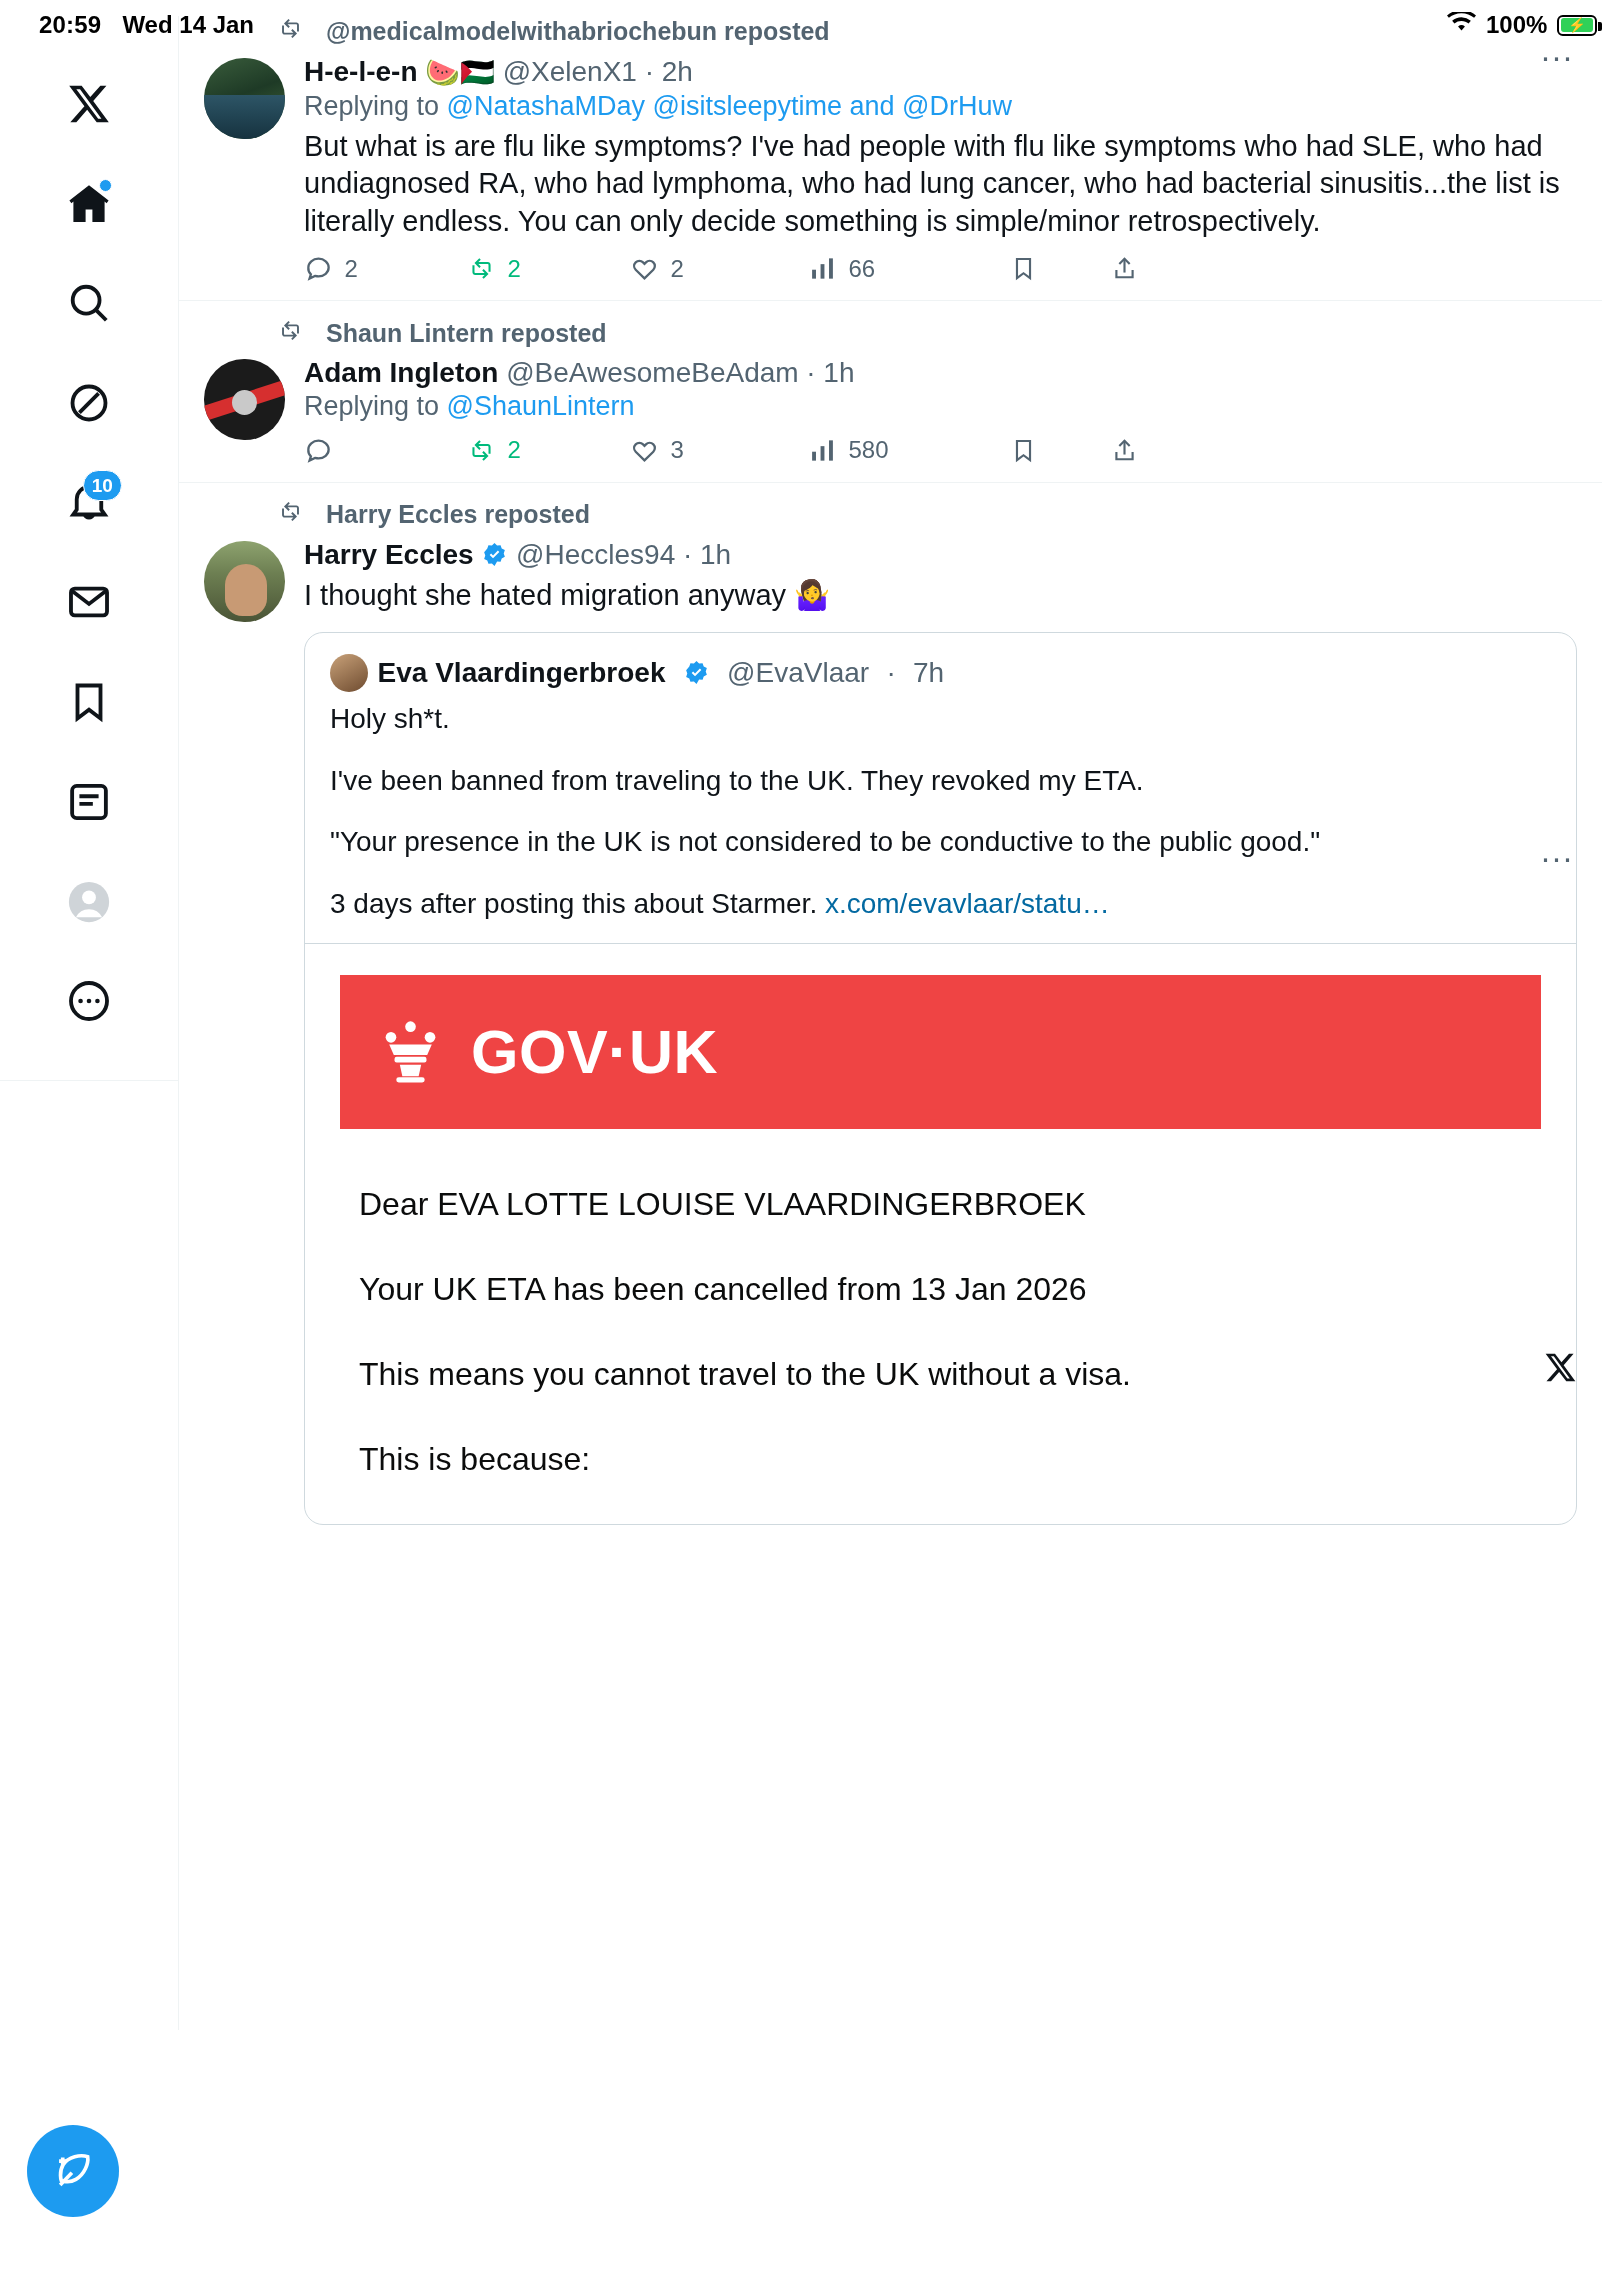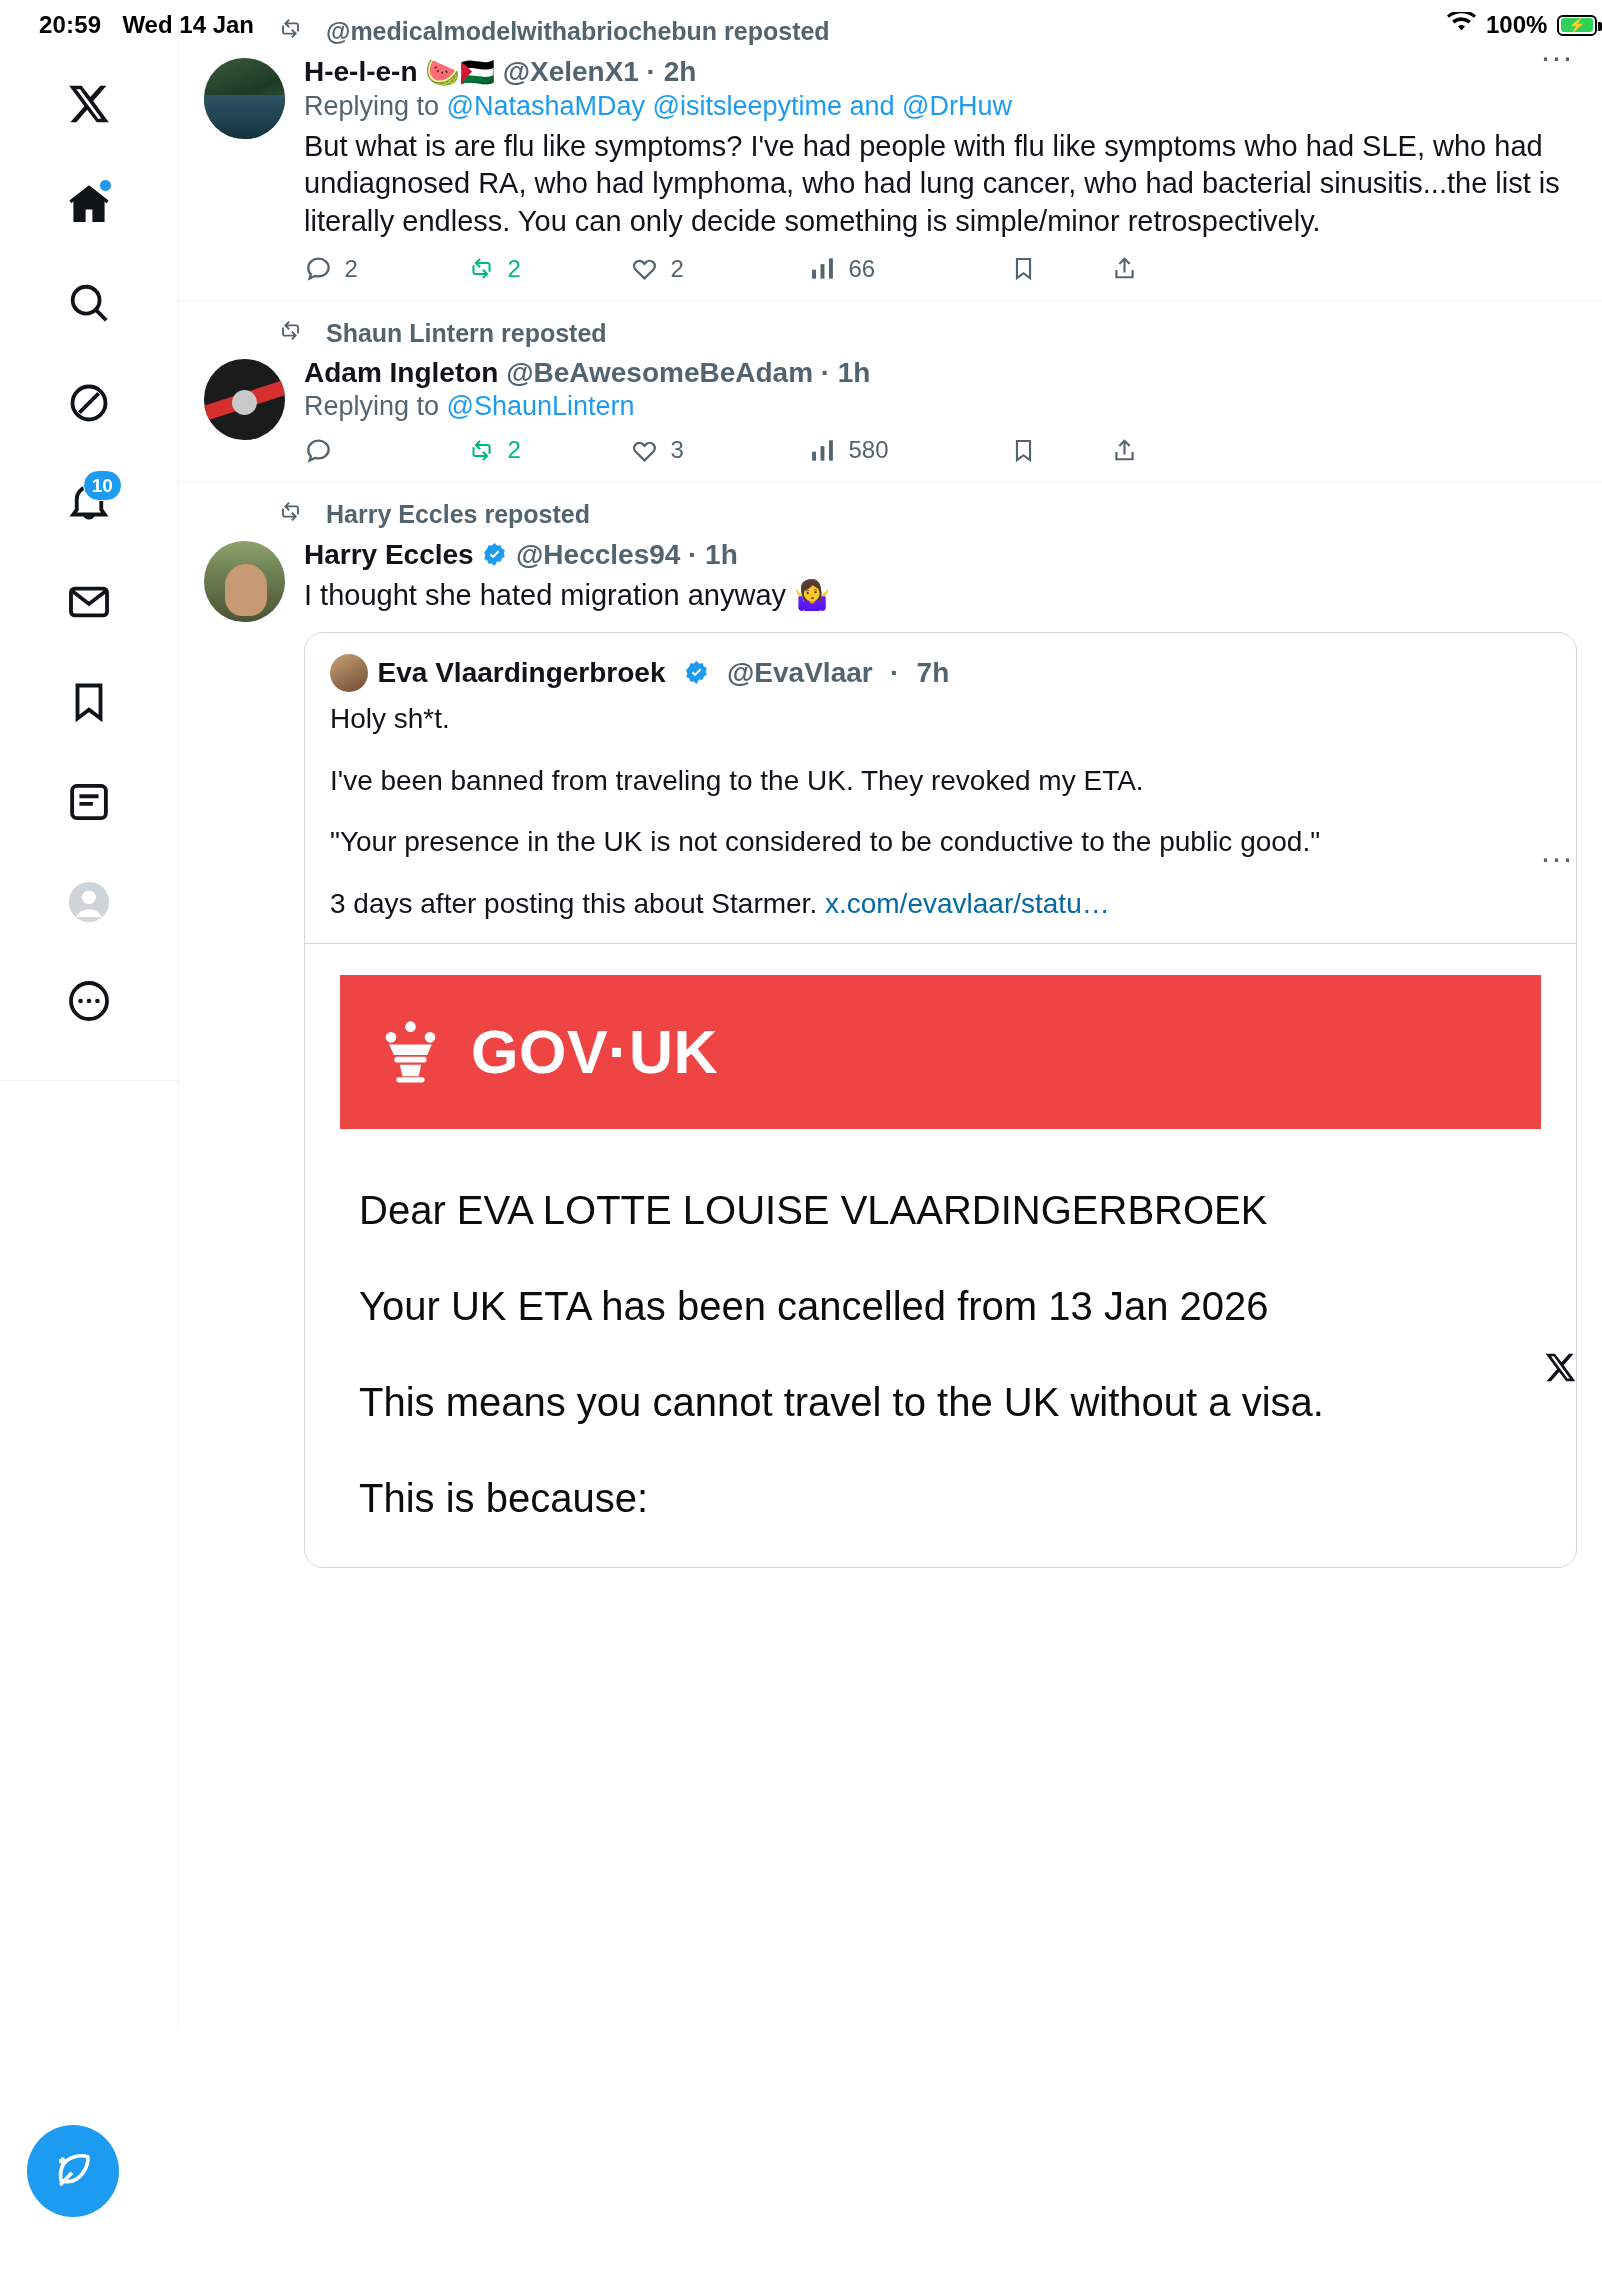--- a/index.html
+++ b/index.html
@@ -111,21 +111,21 @@
 
   .repost-line {
     display: flex; align-items: center; gap: 22px;
     color: #536471; font-size: 25px; font-weight: bold;
     padding: 15.4px 0 3.8px 73px;
   }
   .repost-line .rt-icon { color: #536471; }
 
   .name-row { display: flex; align-items: center; flex-wrap: wrap; gap: 0; font-size: 28px; }
   .dname { font-weight: bold; color: #0f1419; }
-  .handle, .dotsep, .time-ago { color: #536471; font-weight: bold; margin-left: 7.7px; }
+  .handle, .dotsep, .time-ago { color: #536471; font-weight: normal; margin-left: 7.7px; }
   .verified { margin-left: 7.7px; color: #1d9bf0; display: inline-flex; }
   .emoji { margin-left: 7.7px; }
   .replying { font-size: 27px; color: #536471; margin-top: 1.9px; }
   .replying a { color: #1d9bf0; text-decoration: none; }
   .body-text { font-size: 29px; line-height: 1.3; color: #0f1419; margin-top: 5.8px; }
 
   .more-dots {
     position: absolute; right: 29px; color: #536471; font-size: 33px; line-height: 1;
   }
   .x-mark { position: absolute; right: 25px; }
@@ -156,21 +156,21 @@
   .quote-body p { margin-bottom: 25px; }
   .quote-body p:last-child { margin-bottom: 0; }
   .link { color: #0369a1; }
   .quote-img { border-top: 1px solid #cfd9de; background: #fff; padding: 0; }
   .govuk-bar {
     margin: 31px 35px 0 35px; background: #ef4444; height: 154px;
     display: flex; align-items: center; gap: 25px; padding-left: 35px;
   }
   .crown { width: 71px; height: 71px; position: relative; }
   .govuk-text { color: #fff; font-size: 61px; font-weight: bold; letter-spacing: 0.5px; }
-  .letter { padding: 54px 54px 0 54px; font-size: 40px; line-height: 1.35; color: #0b0c0c; }
+  .letter { padding: 54px 54px 0 54px; font-size: 32px; line-height: 1.35; color: #0b0c0c; }
   .letter p { margin-bottom: 42px; }
 
   .sr { position: absolute; width: 1px; height: 1px; overflow: hidden; }
 </style>
 </head>
 <body>
 
 <div class="statusbar">
   <span class="time">20:59</span>
   <span class="date">Wed 14 Jan</span>

